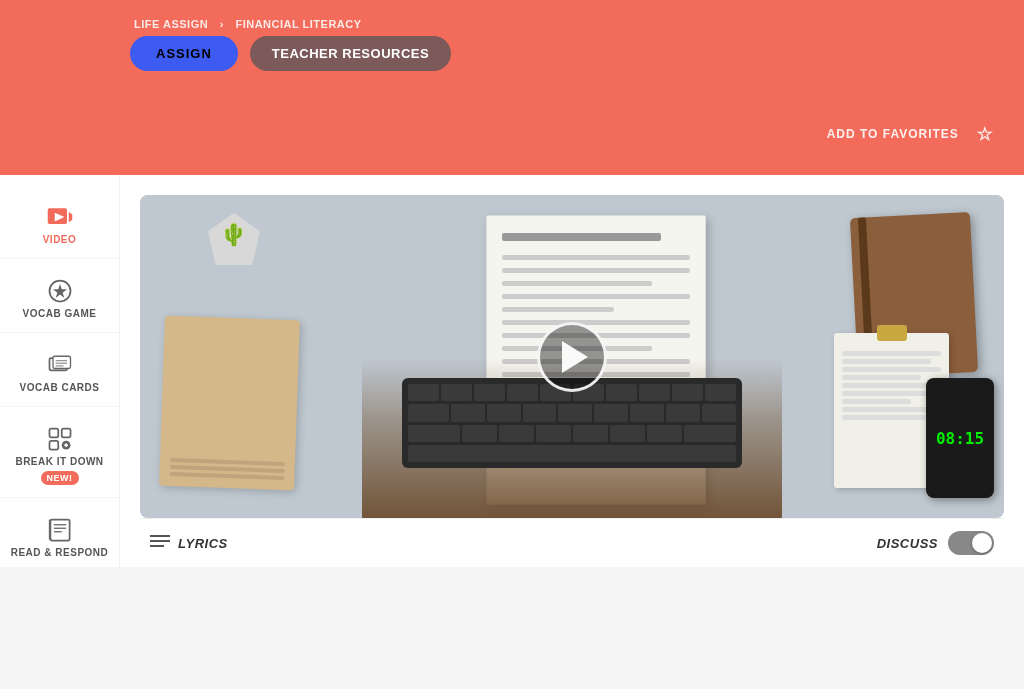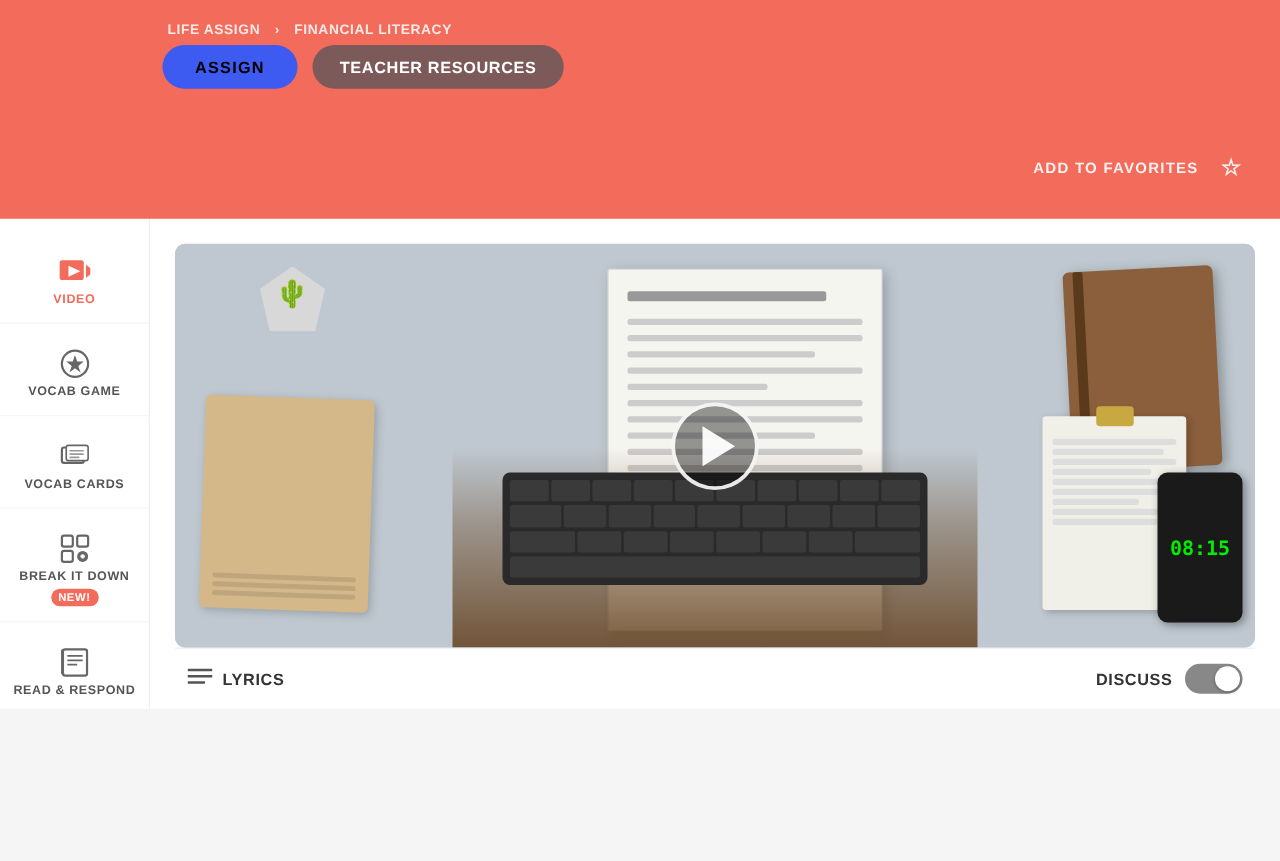--- a/index.html
+++ b/index.html
@@ -285,20 +285,21 @@
     }
 
     
     .video-controls {
       display: flex;
       align-items: center;
       padding: 12px 10px;
       border-top: 1px solid #eee;
       gap: 30px;
       background: #fff;
+      font-style: italic;
     }
 
     .control-item {
       display: flex;
       align-items: center;
       gap: 8px;
       cursor: pointer;
     }
 
     .control-icon {

